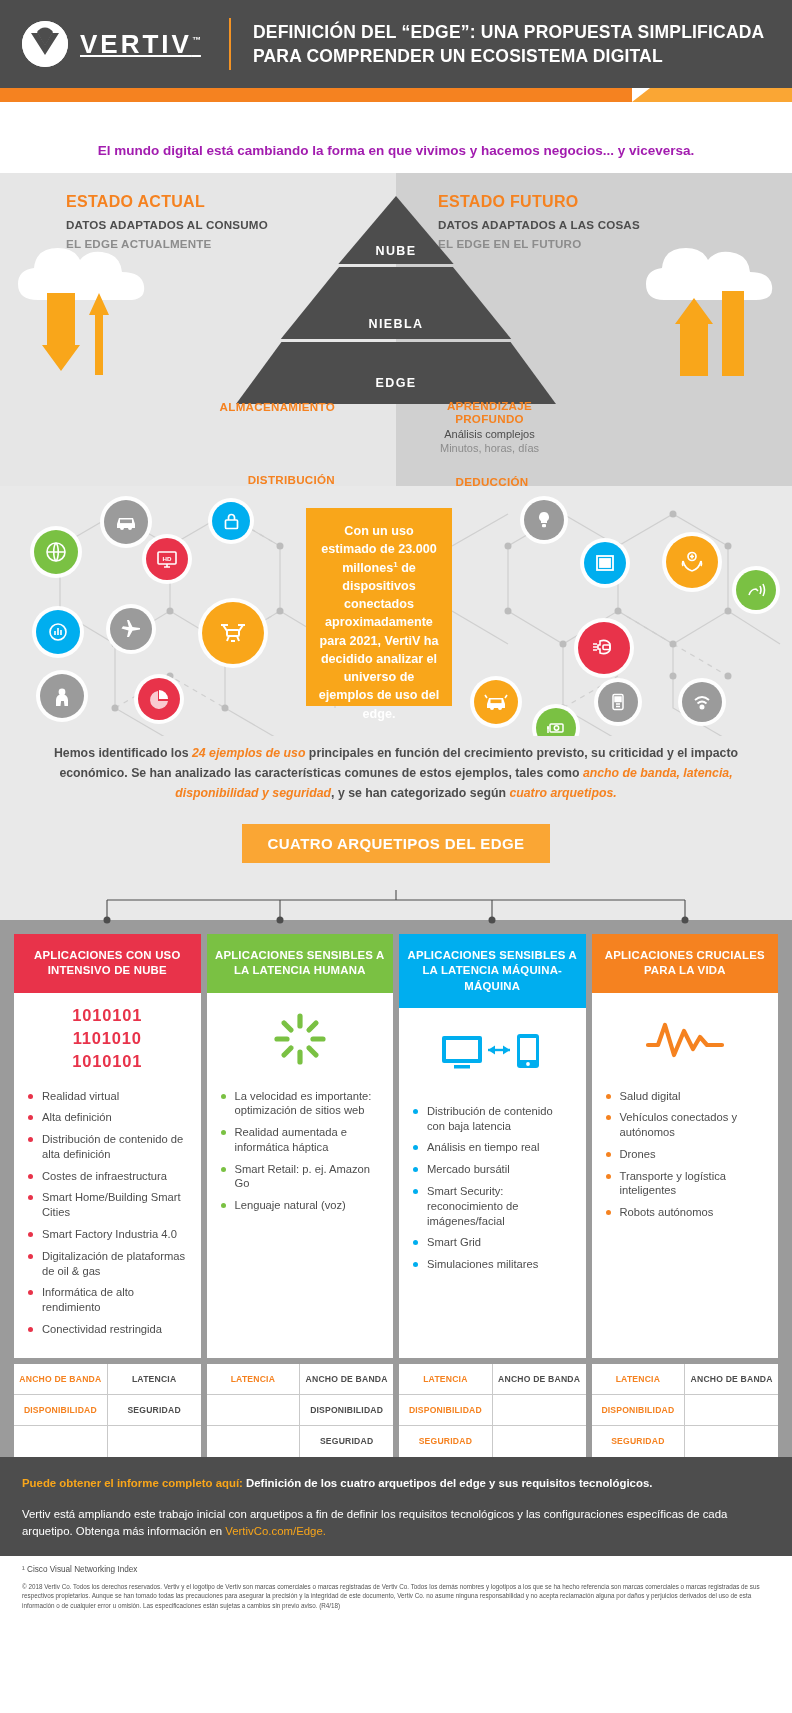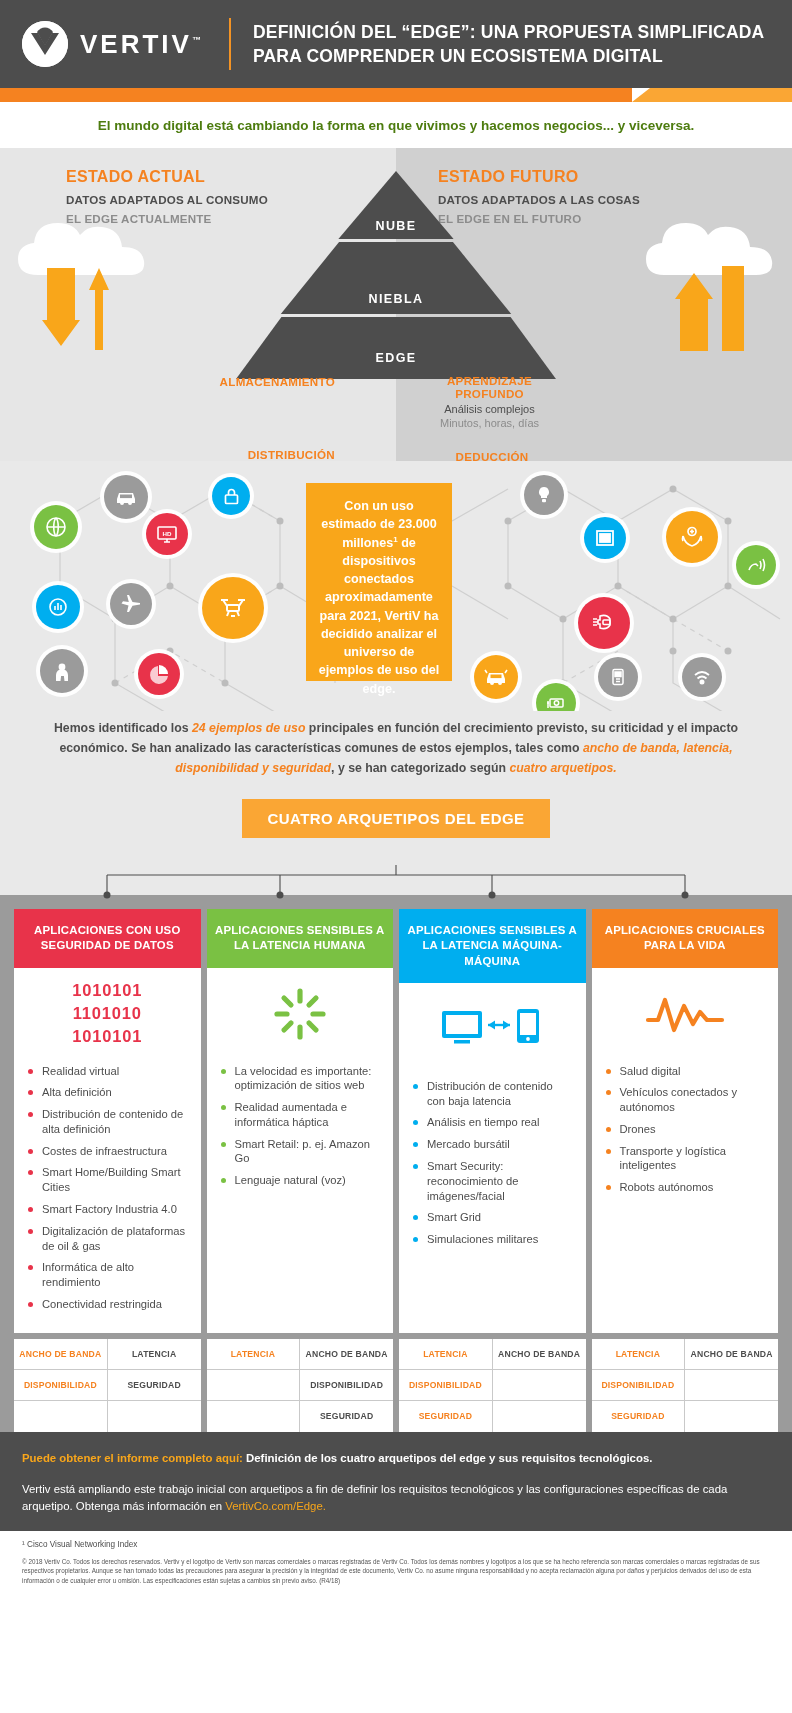--- a/index.html
+++ b/index.html
@@ -21,20 +21,21 @@
   }
   .logo-block { display: flex; align-items: center; flex: 0 0 auto; }
   .logo-mark {
     width: 46px; height: 46px; border-radius: 50%;
     background: #ffffff; position: relative; margin-right: 12px;
   }
   .logo-mark svg { position: absolute; top: 0; left: 0; }
   .logo-word {
     color: #ffffff; font-size: 26px; font-weight: bold;
     letter-spacing: 3px;
+    text-decoration: underline;
   }
   .logo-tm { font-size: 9px; vertical-align: super; letter-spacing: 0; }
   .hdr-divider {
     width: 2px; height: 52px; background: #f39324;
     margin: 0 22px 0 28px;
   }
   .hdr-title {
     color: #ffffff; font-size: 17.5px; font-weight: bold;
     line-height: 1.38; letter-spacing: 0.2px;
   }
@@ -43,22 +44,23 @@
   .orange-bar { height: 14px; display: flex; }
   .orange-bar .ob1 { flex: 1 1 auto; background: #f58220; }
   .orange-bar .ob2 {
     width: 160px; background: #faa634;
     clip-path: polygon(18px 0, 100% 0, 100% 100%, 0 100%);
   }
 
   
   .subtitle {
     text-align: center; font-size: 13.5px; font-weight: bold;
-    color: #4d7c0f; padding: 16px 10px 15px;
+    color: #a21caf; padding: 16px 10px 15px;
     background: #ffffff;
+    margin-top: 25px;
   }
 
   
   .states {
     display: flex; position: relative; height: 313px;
   }
   .state-col { width: 396px; position: relative; }
   .state-col.left { background: #e6e6e6; }
   .state-col.right { background: #d0d0d0; }
   .state-head { padding: 20px 0 0 0; }
@@ -563,21 +565,21 @@
         <circle cx="492" cy="30" r="3.5"></circle>
           <circle cx="685" cy="30" r="3.5"></circle>
       </g>
     </svg>
   </div>
 
   <div class="cols-band">
     <div class="cols">
 
       <div class="col">
-        <div class="col-head" style="background:#e8334a">APLICACIONES CON USO SEGURIDAD DE DATOS</div>
+        <div class="col-head" style="background:#e8334a">APLICACIONES CON USO INTENSIVO DE NUBE</div>
         <div class="col-art">
           <div class="binary">
             <div>1010101</div>
             <div>1101010</div>
             <div>1010101</div>
           </div>
         </div>
         <div class="col-list" style="--bullet:#e8334a">
           <ul>
             <li>Realidad virtual</li>

